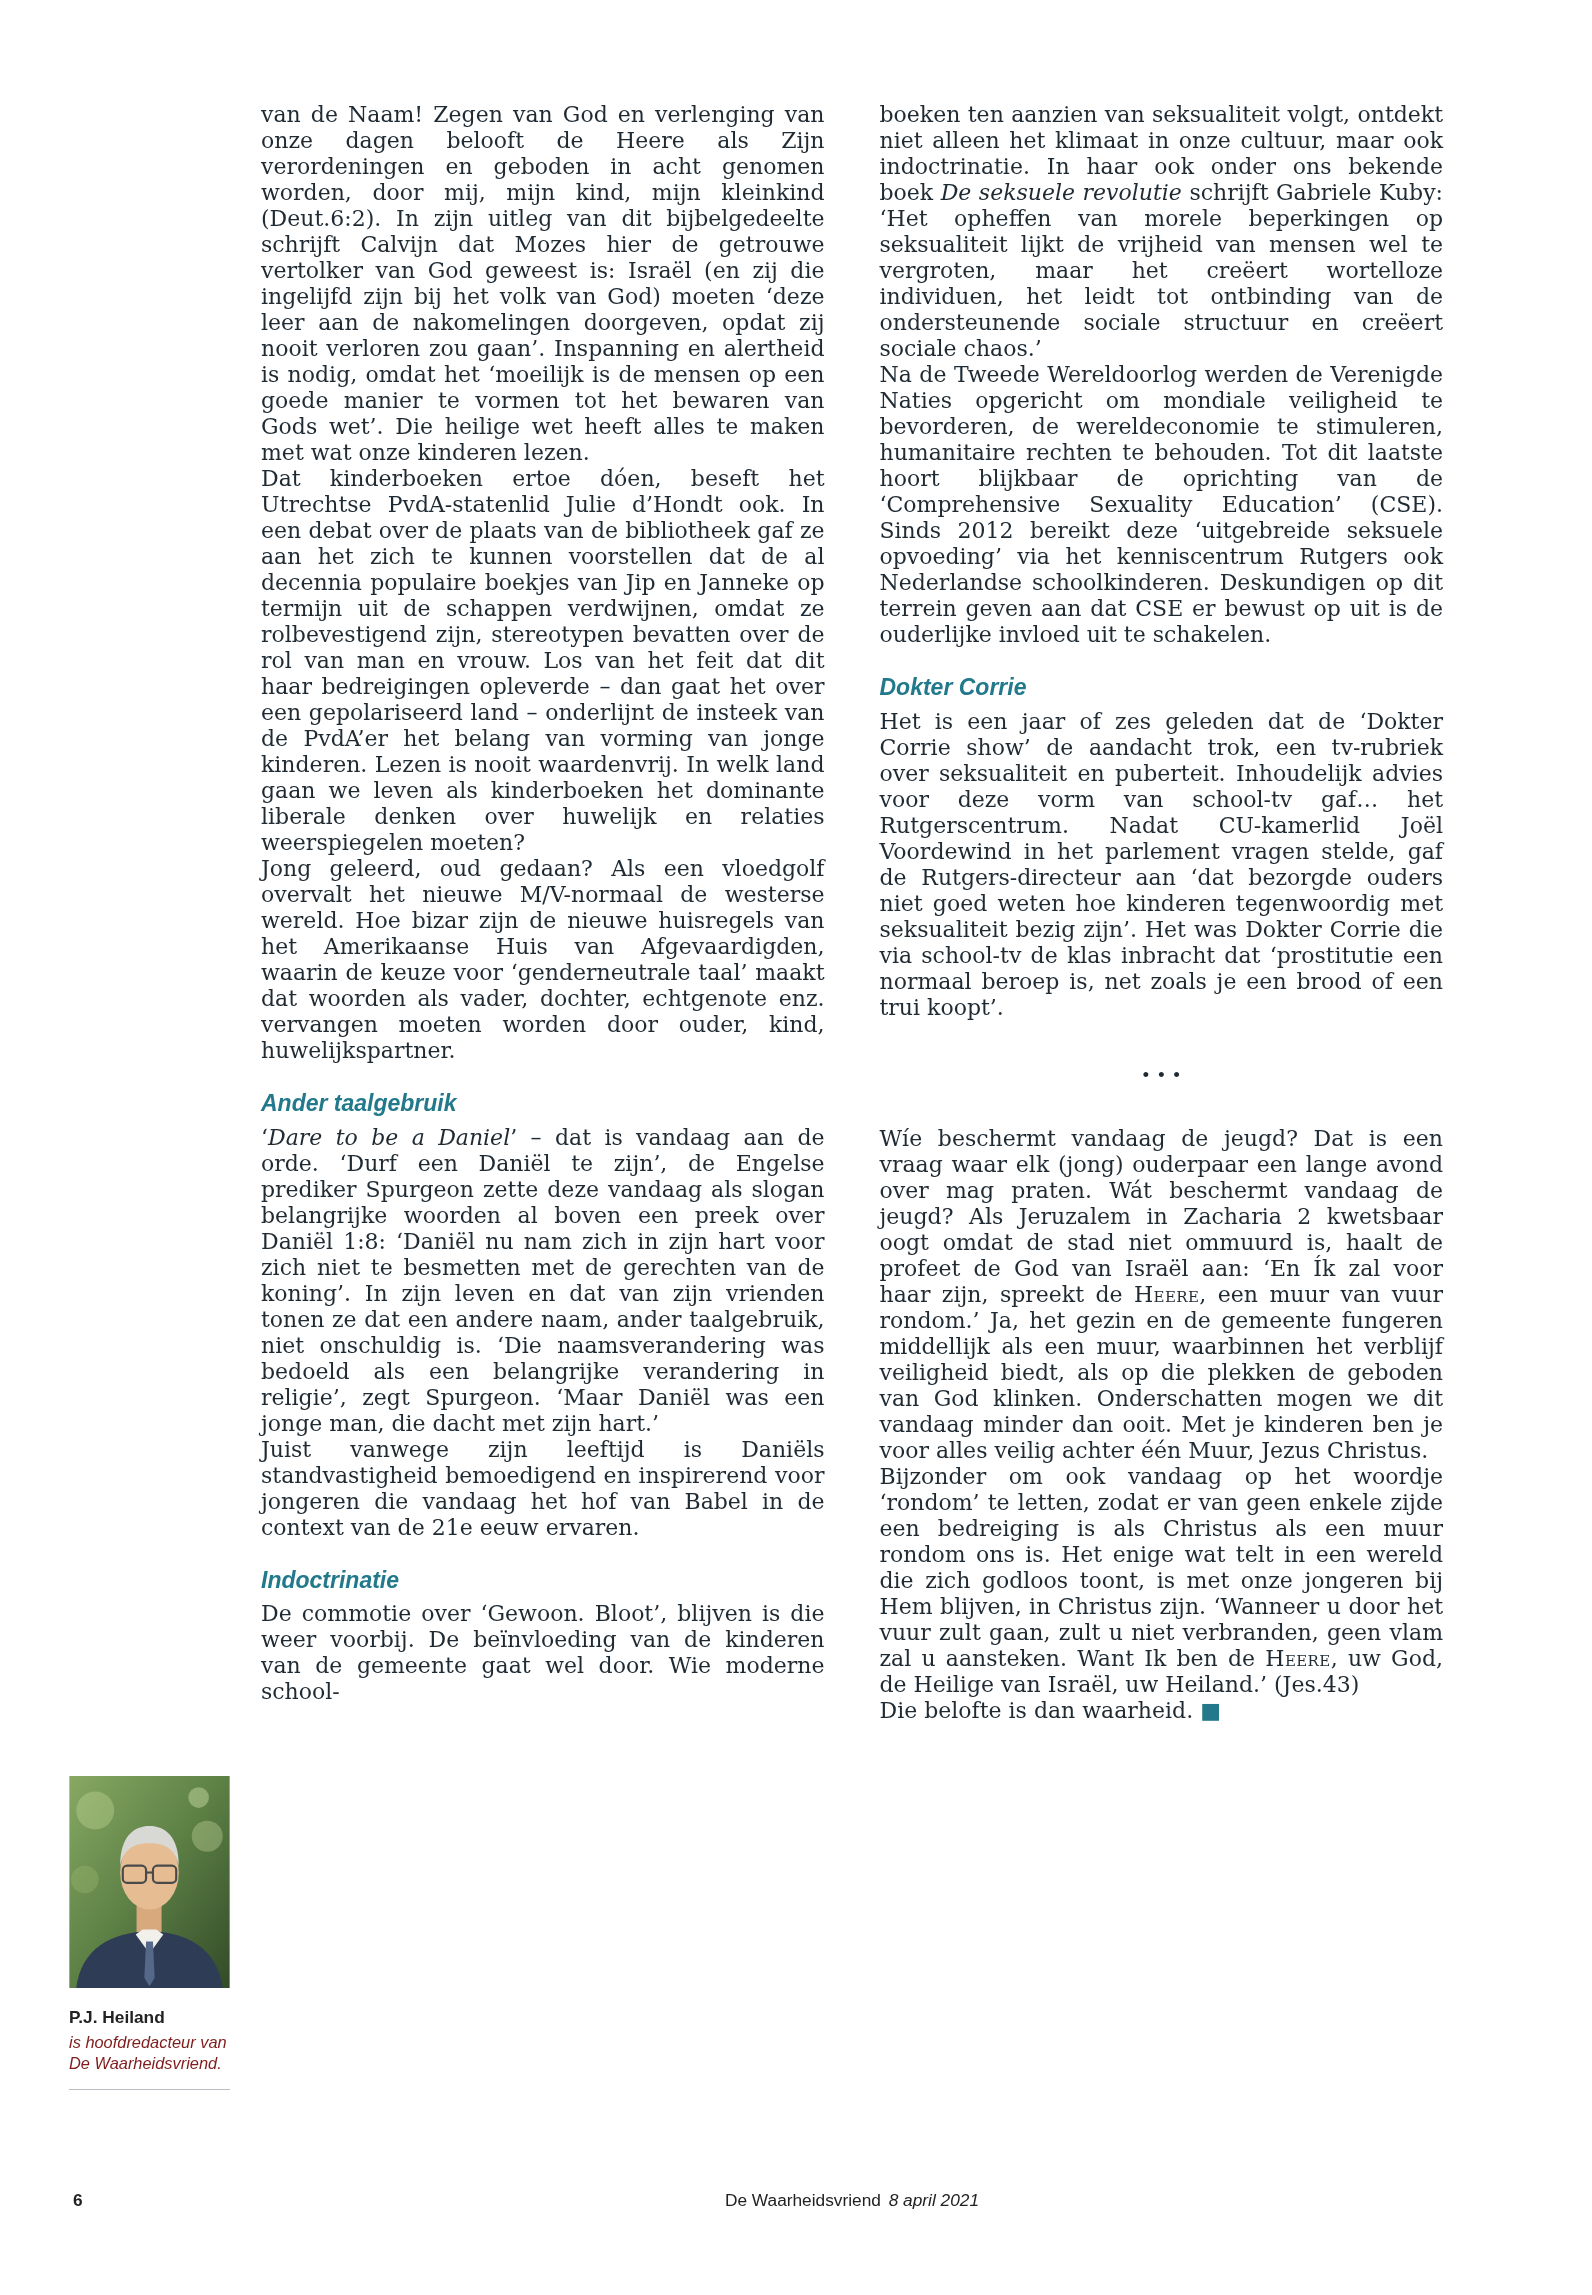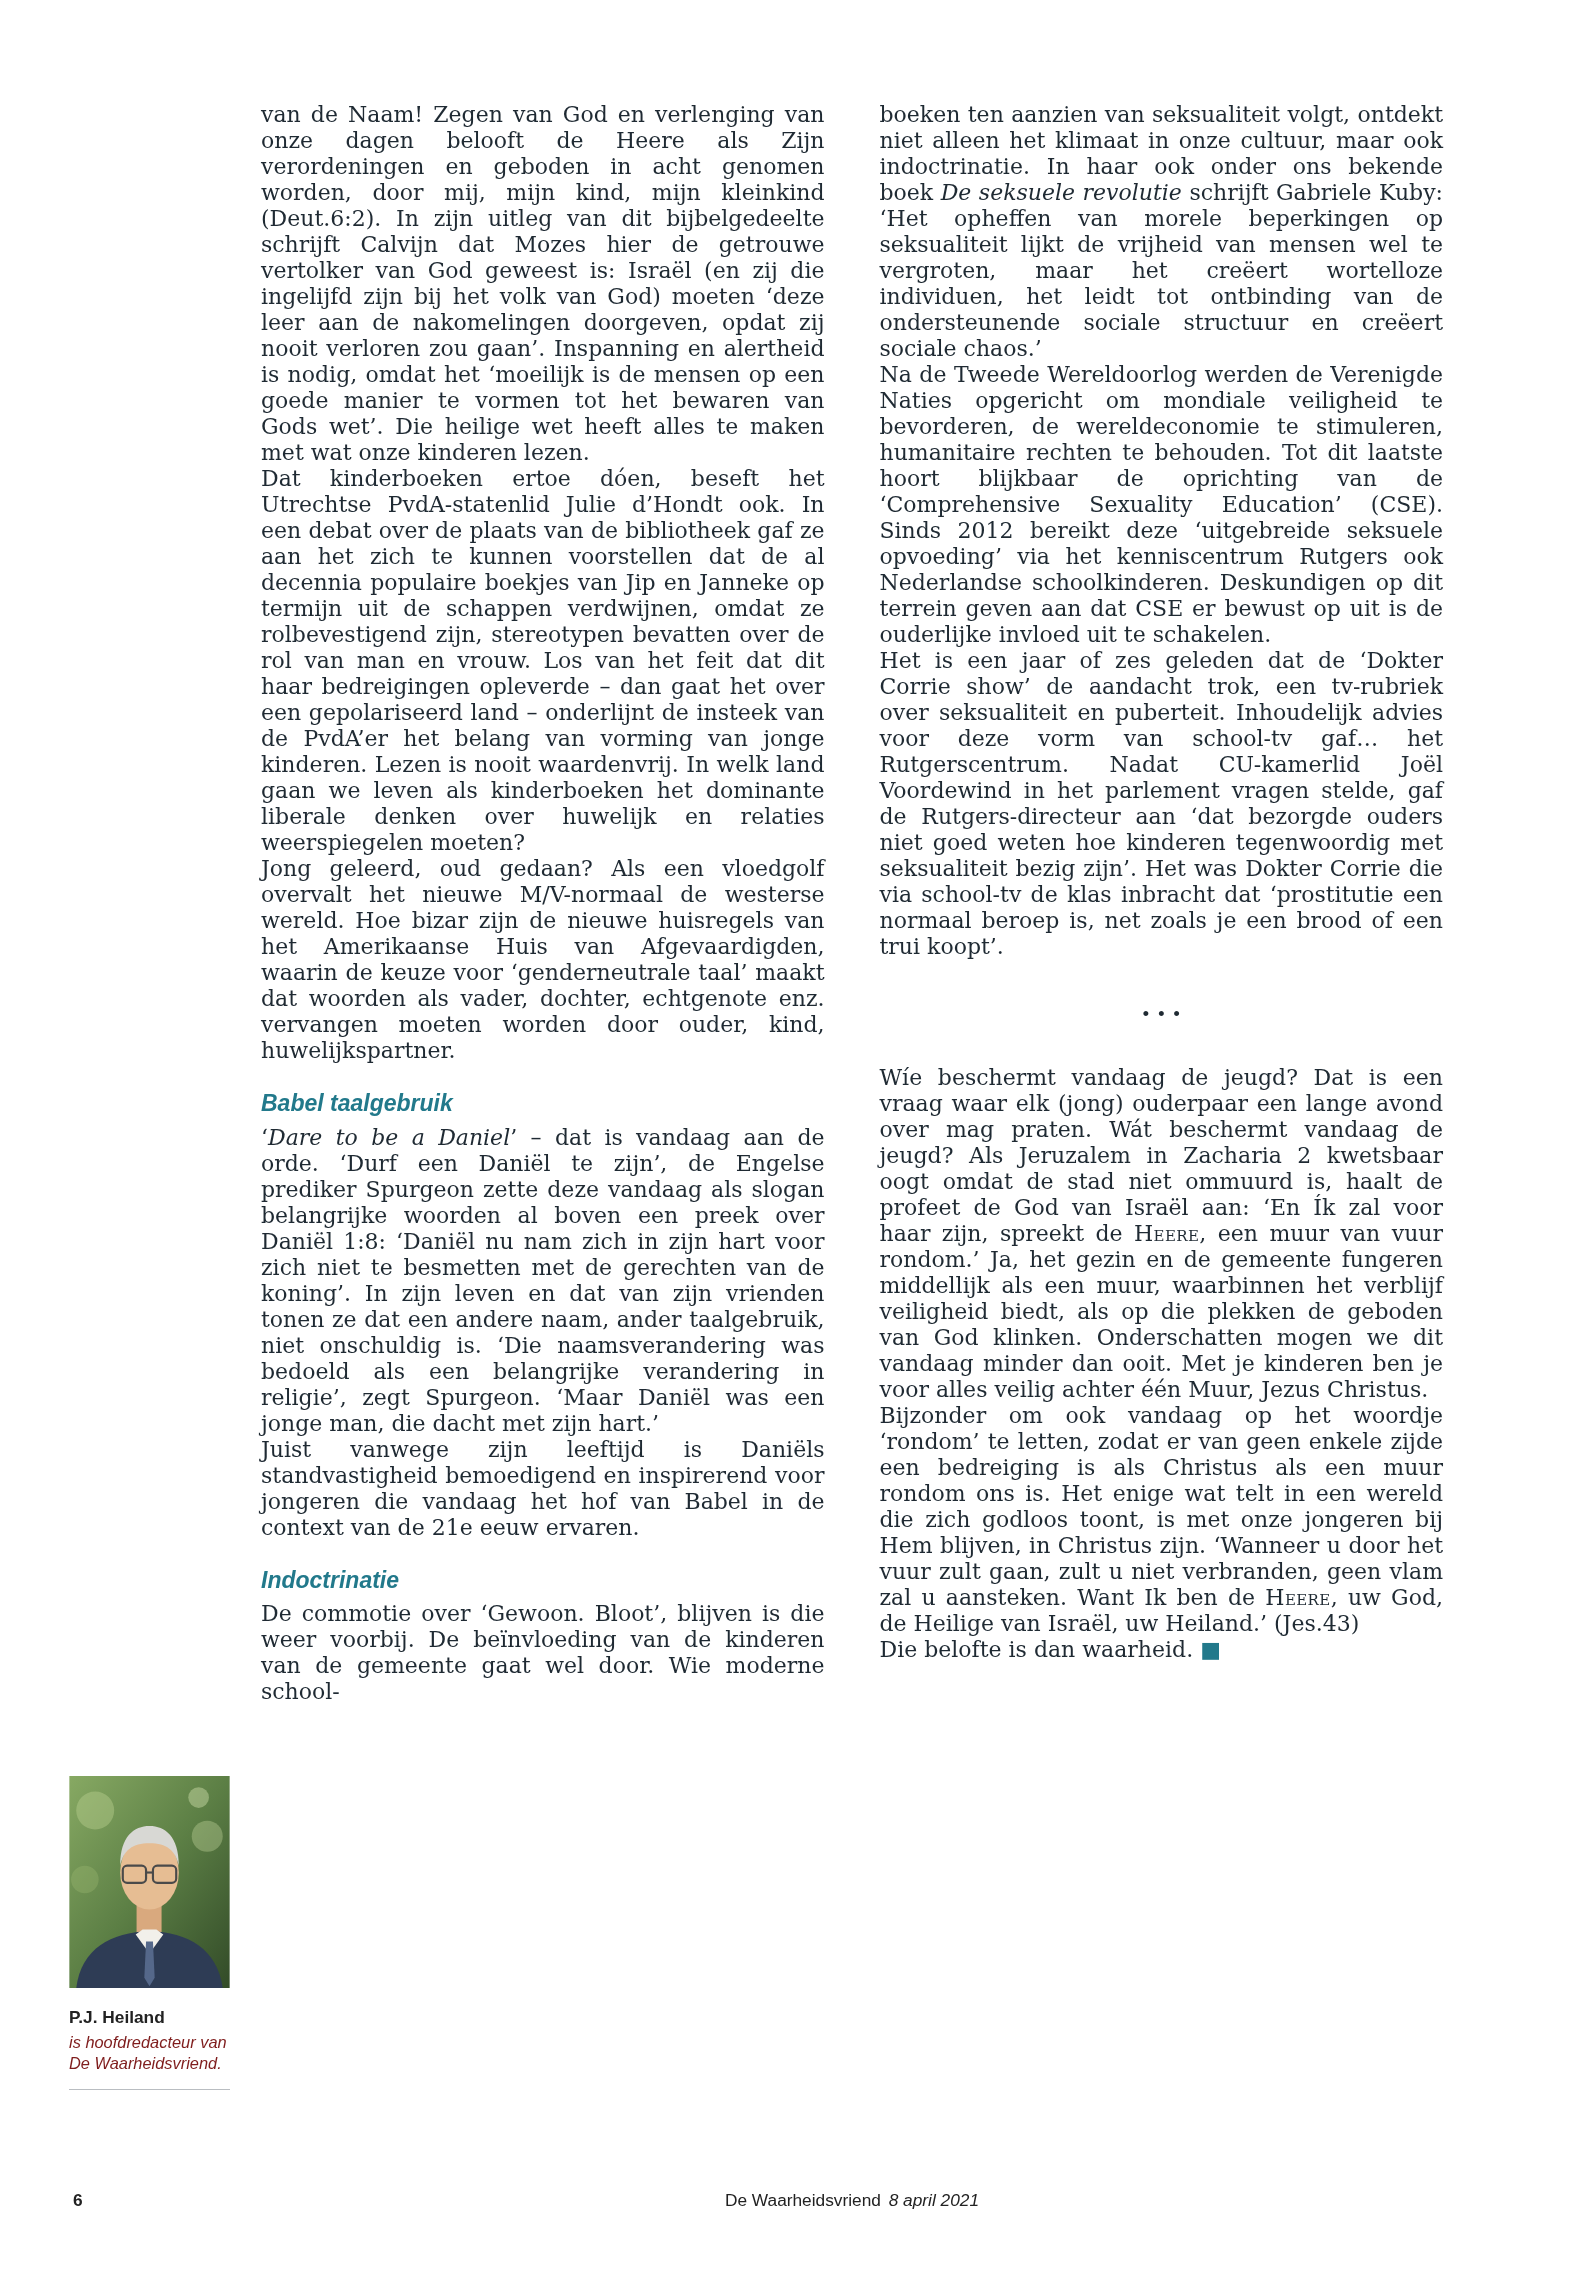--- a/index.html
+++ b/index.html
@@ -116,29 +116,30 @@
 </head>
 <body>
 
 <div class="page">
 
   <div class="columns">
     <div class="col">
         <p class="para"><span>van de Naam! Zegen van God en verlenging van onze dagen belooft de Heere als Zijn verordeningen en geboden in acht genomen worden, door mij, mijn kind, mijn kleinkind (Deut.6:2). In zijn uitleg van dit bijbelgedeelte schrijft Calvijn dat Mozes hier de getrouwe vertolker van God geweest is: Israël (en zij die ingelijfd zijn bij het volk van God) moeten ‘deze leer aan de nakomelingen doorgeven, opdat zij nooit verloren zou gaan’. Inspanning en alertheid is nodig, omdat het ‘moeilijk is de mensen op een goede manier te vormen tot het bewaren van Gods wet’. Die heilige wet heeft alles te maken met wat onze kinderen lezen.</span></p>
         <p class="para"><span>Dat kinderboeken ertoe dóen, beseft het Utrechtse PvdA-statenlid Julie d’Hondt ook. In een debat over de plaats van de bibliotheek gaf ze aan het zich te kunnen voorstellen dat de al decennia populaire boekjes van Jip en Janneke op termijn uit de schappen verdwijnen, omdat ze rolbevestigend zijn, stereotypen bevatten over de rol van man en vrouw. Los van het feit dat dit haar bedreigingen opleverde – dan gaat het over een gepolariseerd land – onderlijnt de insteek van de PvdA’er het belang van vorming van jonge kinderen. Lezen is nooit waardenvrij. In welk land gaan we leven als kinderboeken het dominante liberale denken over huwelijk en relaties weerspiegelen moeten?</span></p>
         <p class="para"><span>Jong geleerd, oud gedaan? Als een vloedgolf overvalt het nieuwe M/V-normaal de westerse wereld. Hoe bizar zijn de nieuwe huisregels van het Amerikaanse Huis van Afgevaardigden, waarin de keuze voor ‘genderneutrale taal’ maakt dat woorden als vader, dochter, echtgenote enz. vervangen moeten worden door ouder, kind, huwelijkspartner.</span></p>
-        <h3 class="heading">Babel taalgebruik</h3>
+        <h3 class="heading">Ander taalgebruik</h3>
         <p class="para"><span>‘</span><span class="italic">Dare to be a Daniel</span><span>’ – dat is vandaag aan de orde. ‘Durf een Daniël te zijn’, de Engelse prediker Spurgeon zette deze vandaag als slogan belangrijke woorden al boven een preek over Daniël 1:8: ‘Daniël nu nam zich in zijn hart voor zich niet te besmetten met de gerechten van de koning’. In zijn leven en dat van zijn vrienden tonen ze dat een andere naam, ander taalgebruik, niet onschuldig is. ‘Die naamsverandering was bedoeld als een belangrijke verandering in religie’, zegt Spurgeon. ‘Maar Daniël was een jonge man, die dacht met zijn hart.’</span></p>
         <p class="para"><span>Juist vanwege zijn leeftijd is Daniëls standvastigheid bemoedigend en inspirerend voor jongeren die vandaag het hof van Babel in de context van de 21e eeuw ervaren.</span></p>
         <h3 class="heading">Indoctrinatie</h3>
         <p class="para"><span>De commotie over ‘Gewoon. Bloot’, blijven is die weer voorbij. De beïnvloeding van de kinderen van de gemeente gaat wel door. Wie moderne school-</span></p>
       </div>
     <div class="col">
         <p class="para"><span>boeken ten aanzien van seksualiteit volgt, ontdekt niet alleen het klimaat in onze cultuur, maar ook indoctrinatie. In haar ook onder ons bekende boek </span><span class="italic">De seksuele revolutie</span><span> schrijft Gabriele Kuby: ‘Het opheffen van morele beperkingen op seksualiteit lijkt de vrijheid van mensen wel te vergroten, maar het creëert wortelloze individuen, het leidt tot ontbinding van de ondersteunende sociale structuur en creëert sociale chaos.’</span></p>
         <p class="para"><span>Na de Tweede Wereldoorlog werden de Verenigde Naties opgericht om mondiale veiligheid te bevorderen, de wereldeconomie te stimuleren, humanitaire rechten te behouden. Tot dit laatste hoort blijkbaar de oprichting van de ‘Comprehensive Sexuality Education’ (CSE). Sinds 2012 bereikt deze ‘uitgebreide seksuele opvoeding’ via het kenniscentrum Rutgers ook Nederlandse schoolkinderen. Deskundigen op dit terrein geven aan dat CSE er bewust op uit is de ouderlijke invloed uit te schakelen.</span></p>
+        <h3 class="heading">Dokter Corrie</h3>
         <p class="para"><span>Het is een jaar of zes geleden dat de ‘Dokter Corrie show’ de aandacht trok, een tv-rubriek over seksualiteit en puberteit. Inhoudelijk advies voor deze vorm van school-tv gaf… het Rutgerscentrum. Nadat CU-kamerlid Joël Voordewind in het parlement vragen stelde, gaf de Rutgers-directeur aan ‘dat bezorgde ouders niet goed weten hoe kinderen tegenwoordig met seksualiteit bezig zijn’. Het was Dokter Corrie die via school-tv de klas inbracht dat ‘prostitutie een normaal beroep is, net zoals je een brood of een trui koopt’.</span></p>
         <div class="separator">•••</div>
         <p class="para"><span>Wíe beschermt vandaag de jeugd? Dat is een vraag waar elk (jong) ouderpaar een lange avond over mag praten. Wát beschermt vandaag de jeugd? Als Jeruzalem in Zacharia 2 kwetsbaar oogt omdat de stad niet ommuurd is, haalt de profeet de God van Israël aan: ‘En Ík zal voor haar zijn, spreekt de </span><span class="smallcaps">Heere</span><span>, een muur van vuur rondom.’ Ja, het gezin en de gemeente fungeren middellijk als een muur, waarbinnen het verblijf veiligheid biedt, als op die plekken de geboden van God klinken. Onderschatten mogen we dit vandaag minder dan ooit. Met je kinderen ben je voor alles veilig achter één Muur, Jezus Christus.</span></p>
         <p class="para"><span>Bijzonder om ook vandaag op het woordje ‘rondom’ te letten, zodat er van geen enkele zijde een bedreiging is als Christus als een muur rondom ons is. Het enige wat telt in een wereld die zich godloos toont, is met onze jongeren bij Hem blijven, in Christus zijn. ‘Wanneer u door het vuur zult gaan, zult u niet verbranden, geen vlam zal u aansteken. Want Ik ben de </span><span class="smallcaps">Heere</span><span>, uw God, de Heilige van Israël, uw Heiland.’ (Jes.43)</span></p>
         <p class="para"><span>Die belofte is dan waarheid. </span><span class="endmark">■</span></p>
       </div>
   </div>
 
   <figure class="author">
     <div class="photo">

